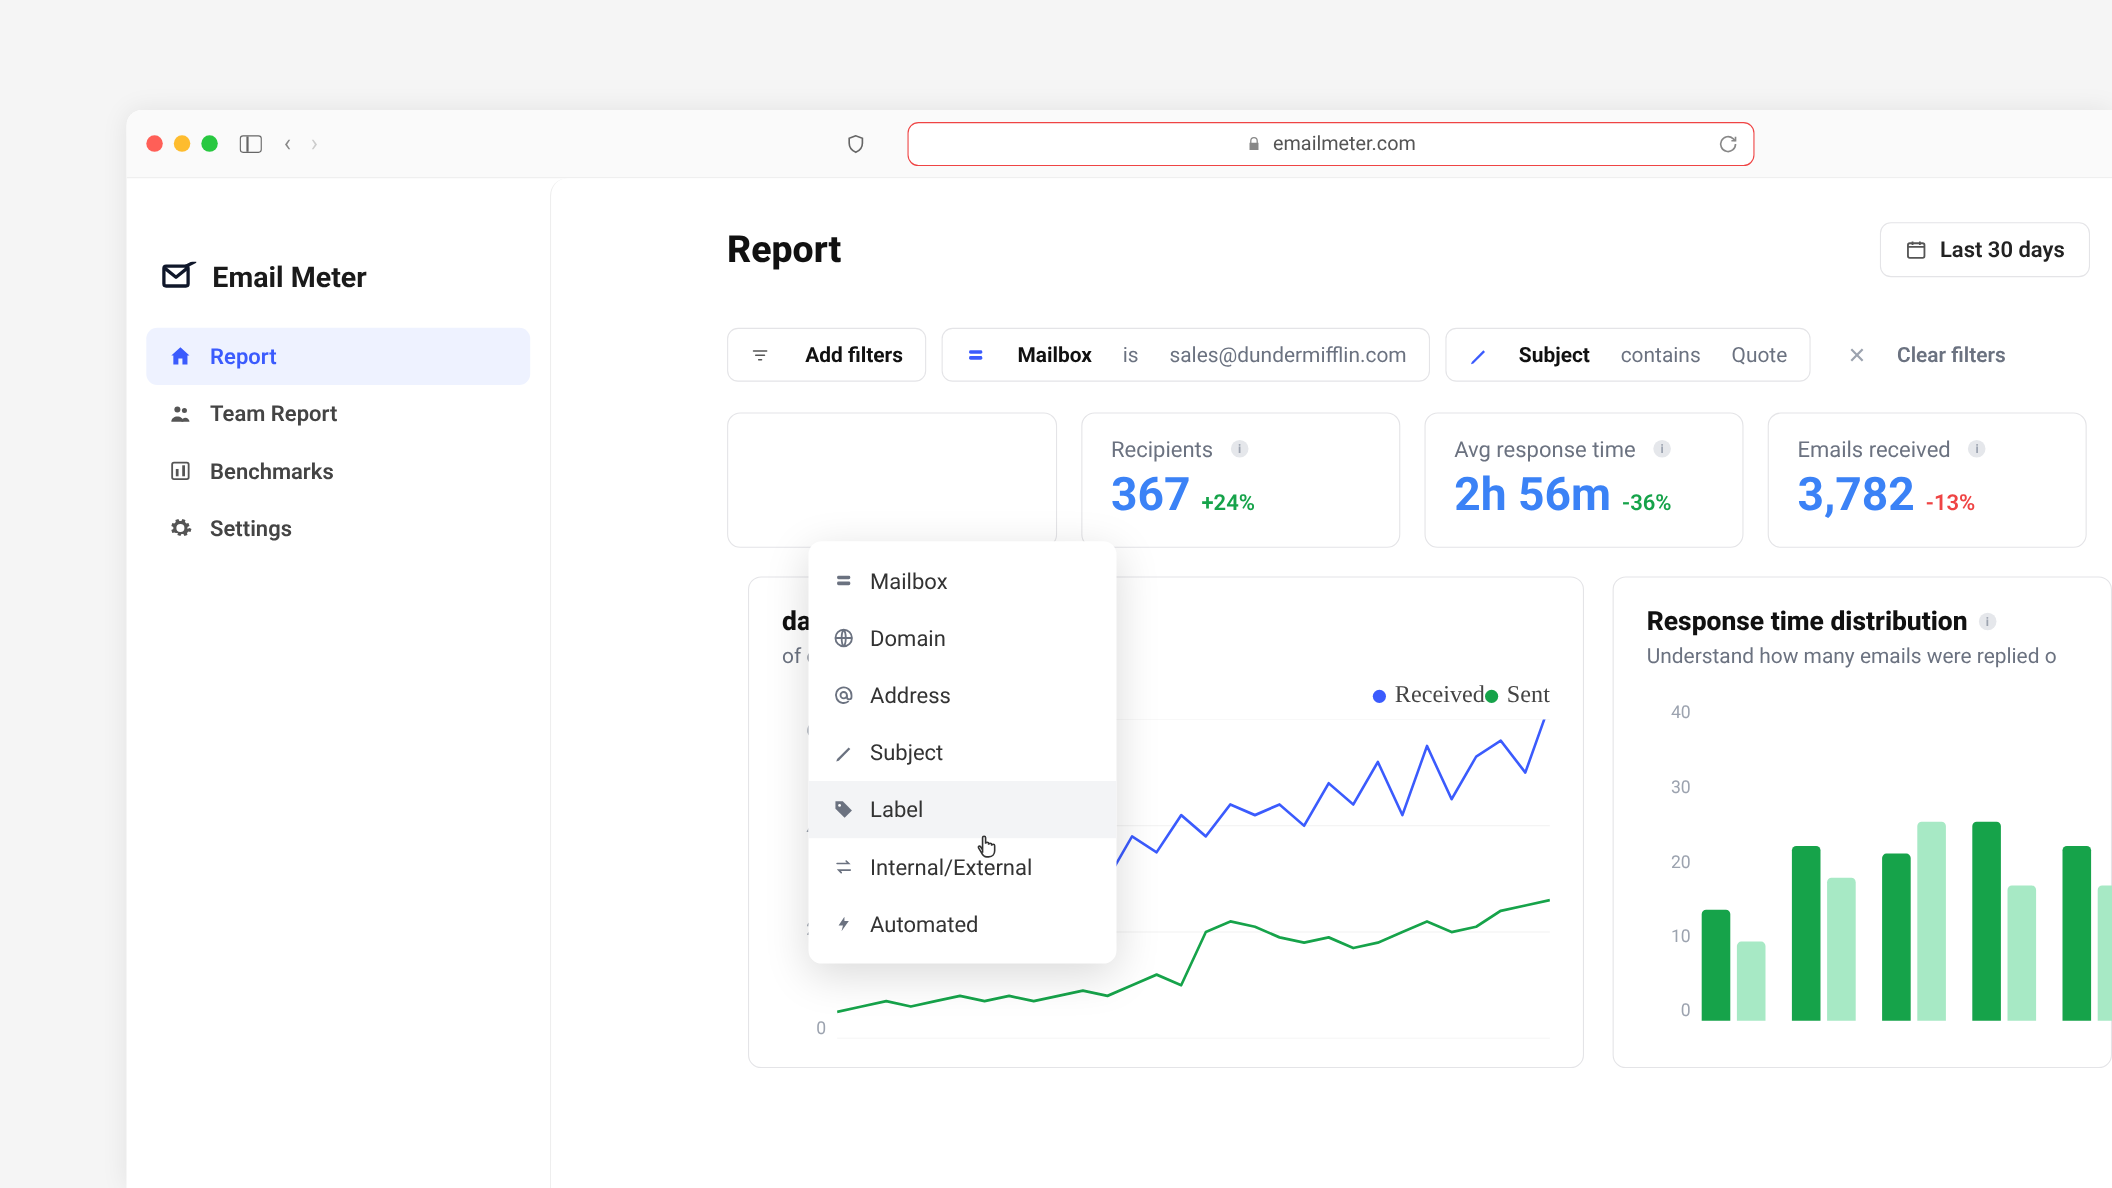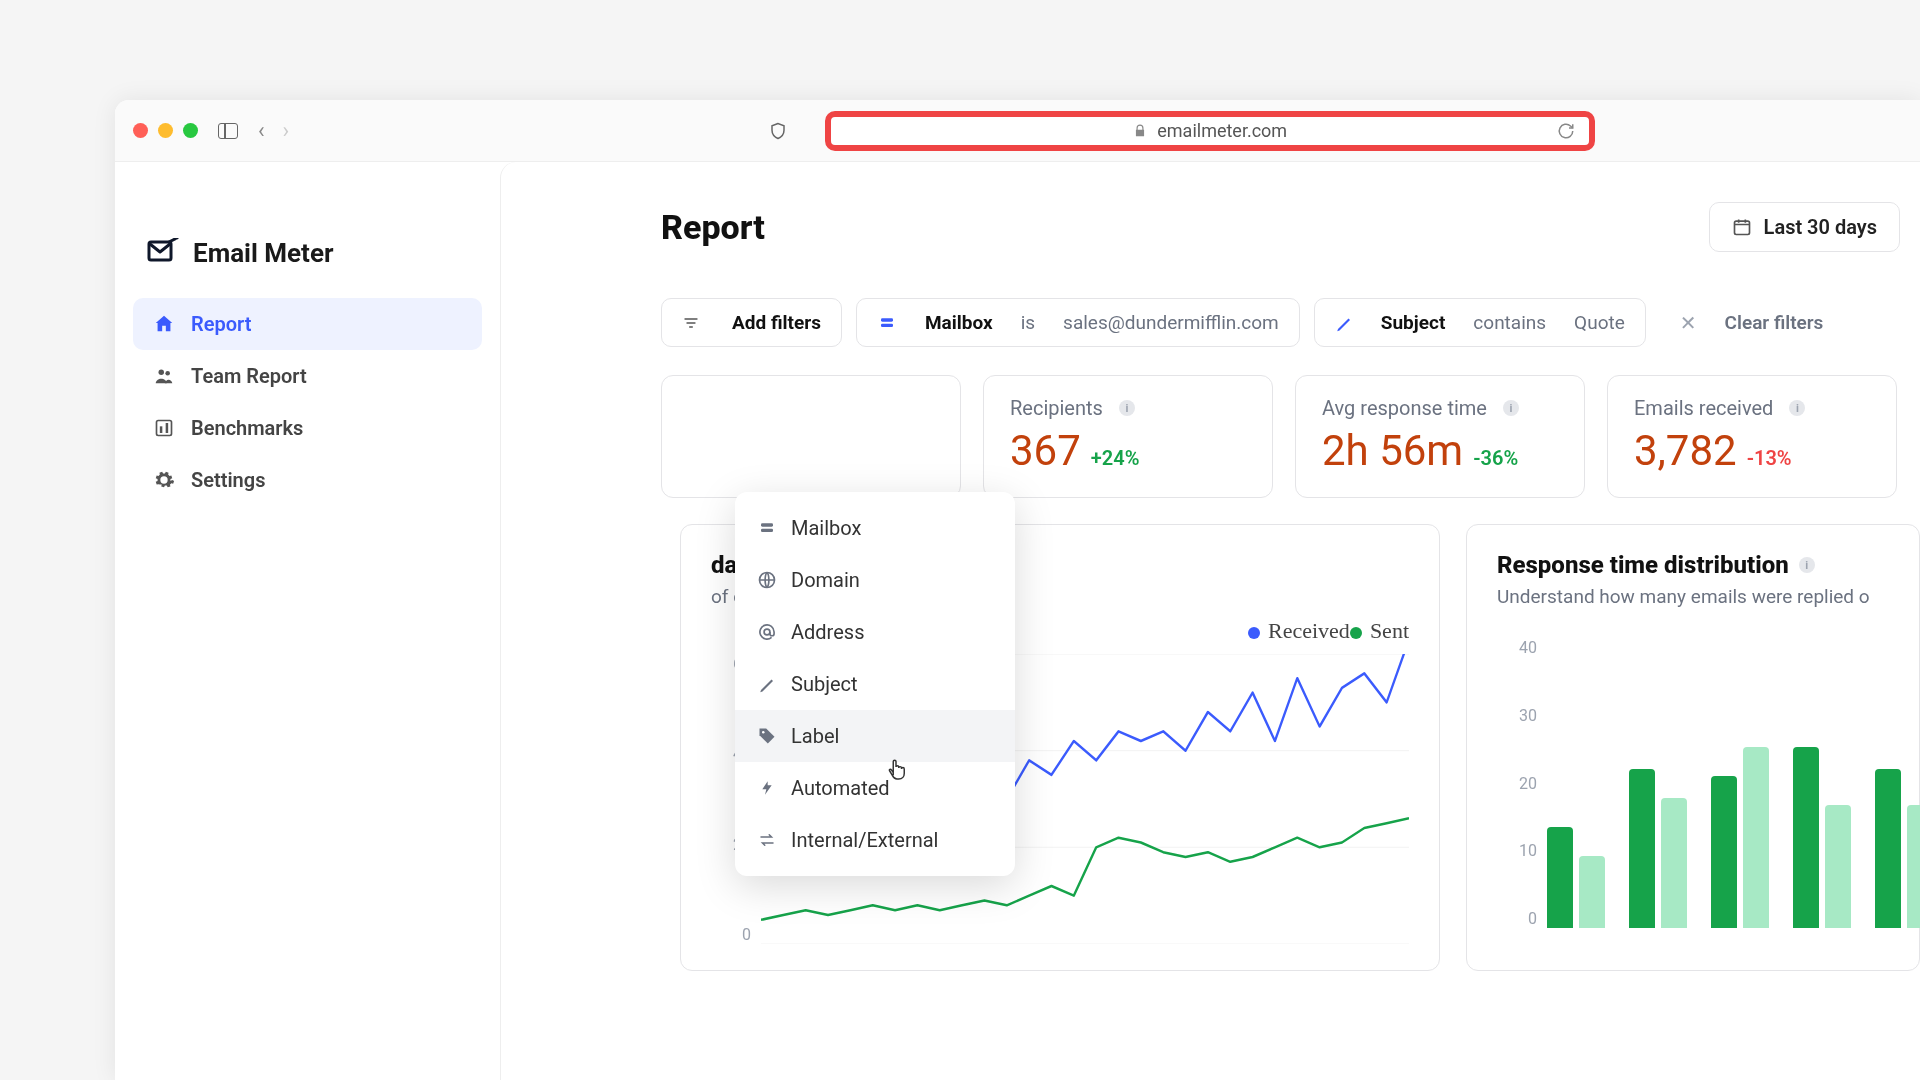--- a/index.html
+++ b/index.html
@@ -40,21 +40,21 @@
   .tl-green { background:#28c840; }
   .sidebar-toggle-icon { width:20px; height:16px; border:1.8px solid #666; border-radius:3px; position:relative; }
   .sidebar-toggle-icon::after { content:""; position:absolute; left:5px; top:0; bottom:0; width:1.8px; background:#666;}
   .nav-arrows { display:flex; gap:18px; color:#888; font-size:22px; }
   .shield-icon { width:16px; height:20px; color:#666; margin-left: 460px; }
   .url-bar {
     flex: 0 0 770px;
     margin-left: 20px;
     height: 40px;
     background: #fff;
-    border: 6px solid #ef4444;
+    border: 1px solid #ef4444;
     border-radius: 10px;
     display: flex;
     align-items: center;
     justify-content: center;
     color: #555;
     font-size: 18px;
     gap:10px;
     position: relative;
   }
   .url-bar .reload { position:absolute; right:14px; color:#888; }
@@ -131,21 +131,21 @@
     display:flex; gap:22px; margin-top: 28px;
   }
   .stat-card {
     border:1px solid #e4e4e7; border-radius:12px;
     padding: 20px 26px 22px 26px;
     min-width: 290px;
     flex-shrink:0;
   }
   .stat-card .label { color:#6b7280; font-size:20px; display:flex; align-items:center; gap:16px;}
   .stat-card .value-row { display:flex; align-items:baseline; gap:10px; margin-top:6px;}
-  .stat-card .value { font-size:42px; font-weight:400; color:#c2410c;}
+  .stat-card .value { font-size:42px; font-weight:700; color:#3b82f6;}
   .delta-pos { color:#16a34a; font-size:20px; font-weight:600;}
   .delta-neg { color:#ef4444; font-size:20px; font-weight:600;}
   .info-dot { width:16px;height:16px;border-radius:50%;background:#e5e7eb;display:inline-flex;align-items:center;justify-content:center;font-size:11px;color:#9ca3af;font-weight:700;}
   .charts-row {
     display:flex; gap:26px; margin-top:26px;margin-left:19px;
   }
   .chart-card {
     border:1px solid #e4e4e7; border-radius:12px;
     padding: 26px 30px;
     background:#fff;
@@ -480,33 +480,33 @@
       <span class="dd-icon">
           <svg width="20" height="20" viewBox="0 0 24 24" fill="#6b7280">
             <path d="M3 3h8l10 10-8 8L3 11V3z"></path>
             <circle cx="7.5" cy="7.5" r="1.5" fill="#fff"></circle>
           </svg>
         </span>
       <span>Label</span>
     </div>
     <div class="dropdown-item">
       <span class="dd-icon">
+          <svg width="20" height="18" viewBox="0 0 24 24" fill="none" stroke="#6b7280" stroke-width="2" stroke-linecap="round">
+            <path d="M4 8h14l-3-3M20 16H6l3 3"></path>
+          </svg>
+        </span>
+      <span>Internal/External</span>
+    </div>
+    <div class="dropdown-item">
+      <span class="dd-icon">
           <svg width="16" height="20" viewBox="0 0 24 24" fill="#6b7280">
             <path d="M13 2 L5 14h6l-2 8 10-14h-6l0-6z"></path>
           </svg>
         </span>
       <span>Automated</span>
-    </div>
-    <div class="dropdown-item">
-      <span class="dd-icon">
-          <svg width="20" height="18" viewBox="0 0 24 24" fill="none" stroke="#6b7280" stroke-width="2" stroke-linecap="round">
-            <path d="M4 8h14l-3-3M20 16H6l3 3"></path>
-          </svg>
-        </span>
-      <span>Internal/External</span>
     </div>
   </div>
 
   <span class="cursor-icon">
     <svg width="22" height="26" viewBox="0 0 24 28" fill="none" stroke="#333" stroke-width="1.6">
       <path d="M9 22 V7 a1.5 1.5 0 0 1 3 0 V13 a1.5 1.5 0 0 1 3 0 V14 a1.5 1.5 0 0 1 3 0 V15 a1.5 1.5 0 0 1 3 0 V20 c0 3-2 6-6 6h-2c-3 0-4-2-5-4l-3-5c-.7-1.2 1-2.5 2-1l2 3"></path>
     </svg>
   </span>
 
 </div>

